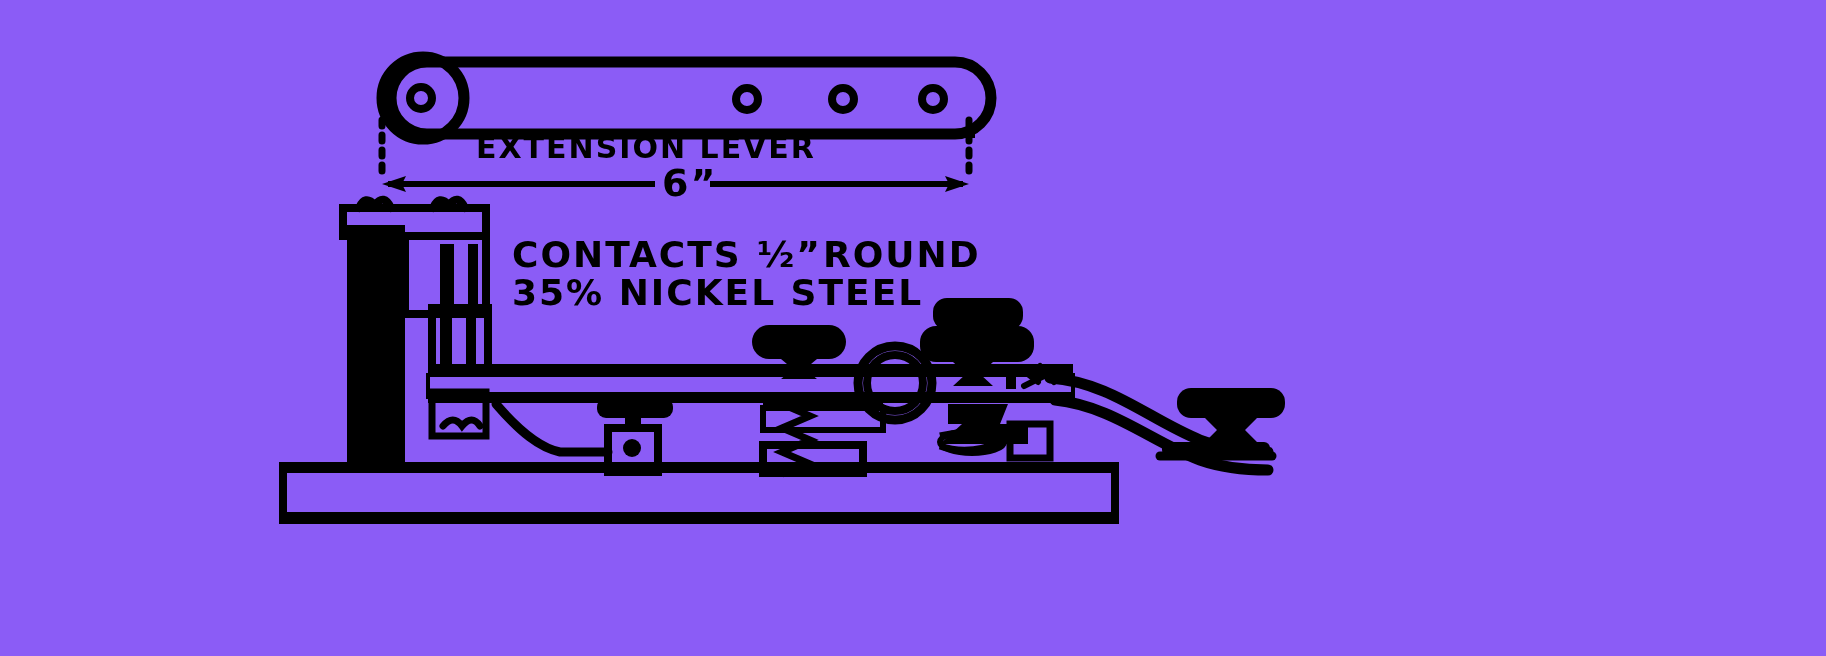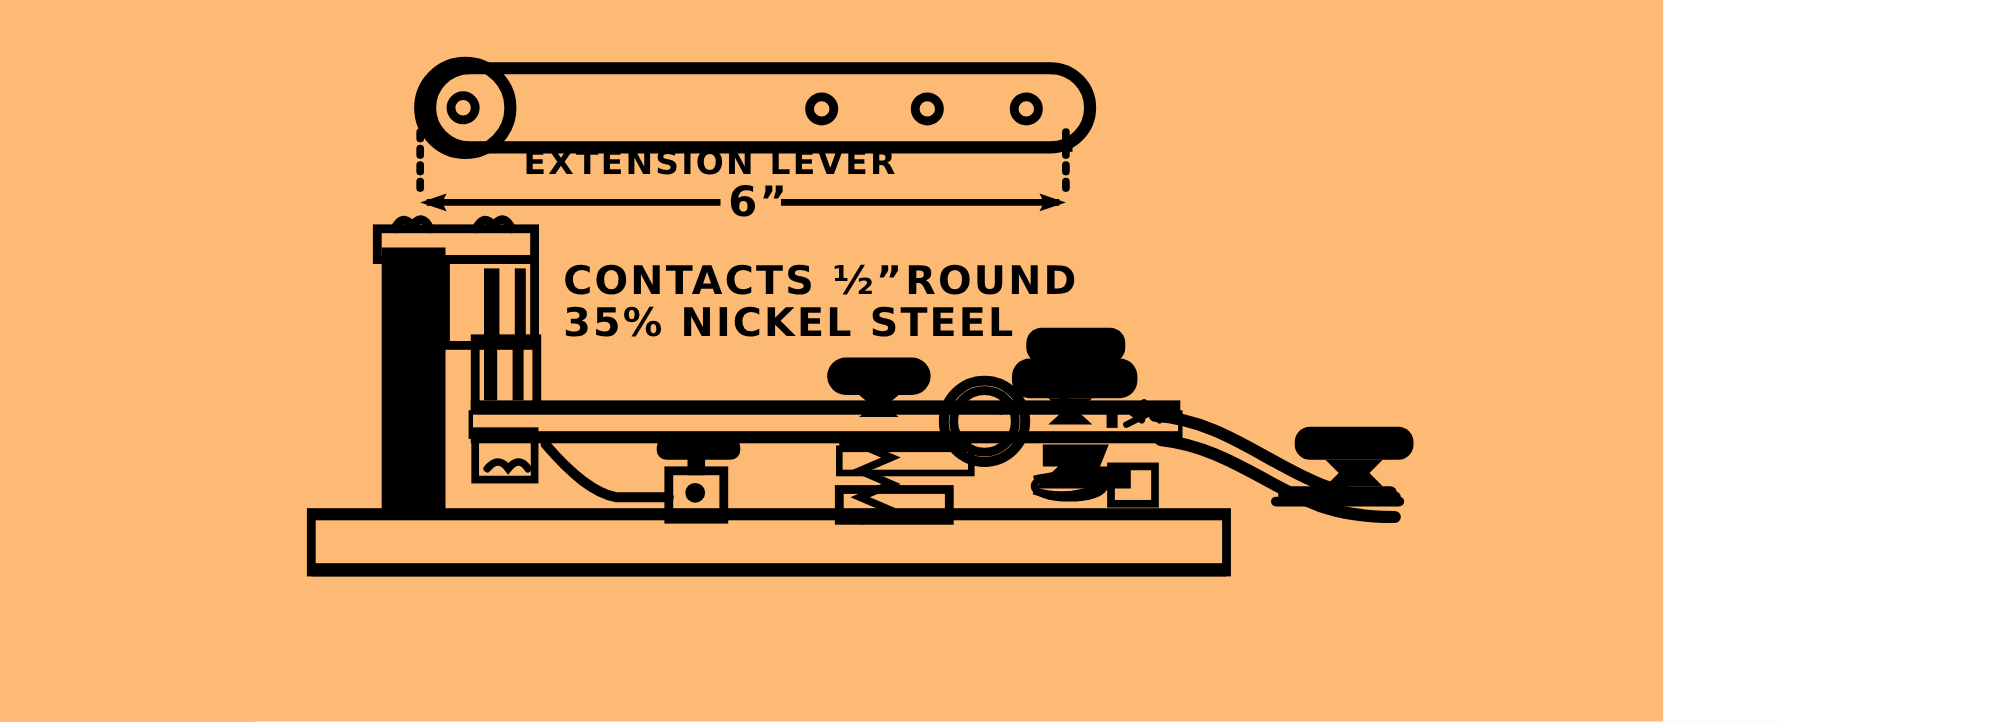--- a/index.html
+++ b/index.html
@@ -5,23 +5,23 @@
   html, body {
     margin: 0;
     padding: 0;
     background: #ffffff;
   }
   body {
     font-family: "Liberation Sans", sans-serif;
   }
   #page {
     position: relative;
-    width: 1512px;
+    width: 1826px;
     height: 656px;
-    background: #fdba74;
+    background: #8b5cf6;
     overflow: hidden;
   }
   #figure-svg {
     position: absolute;
     left: 0;
     top: 0;
     width: 1826px;
     height: 656px;
   }
   .ink {

